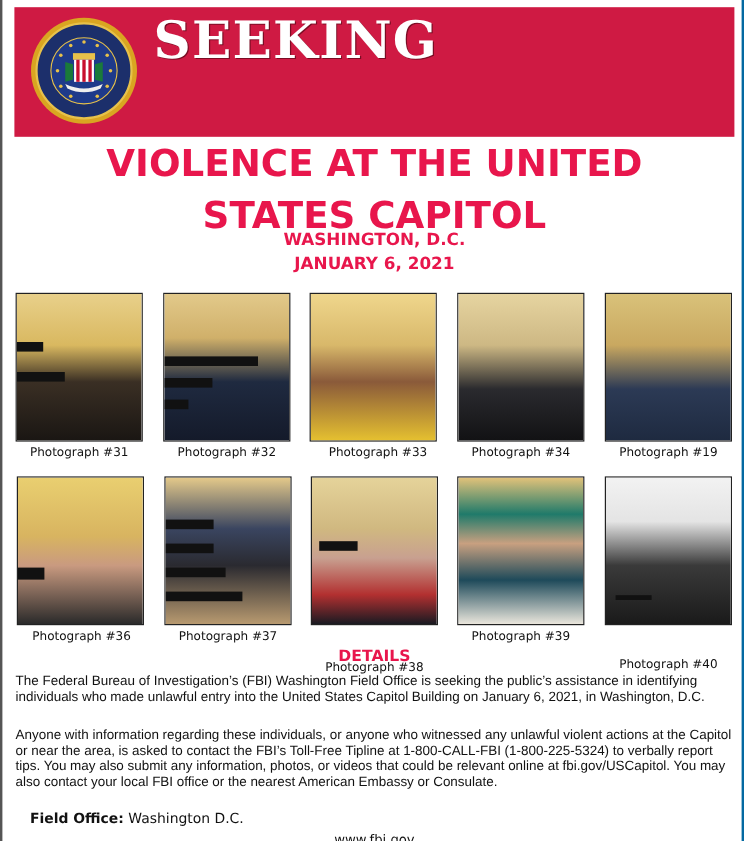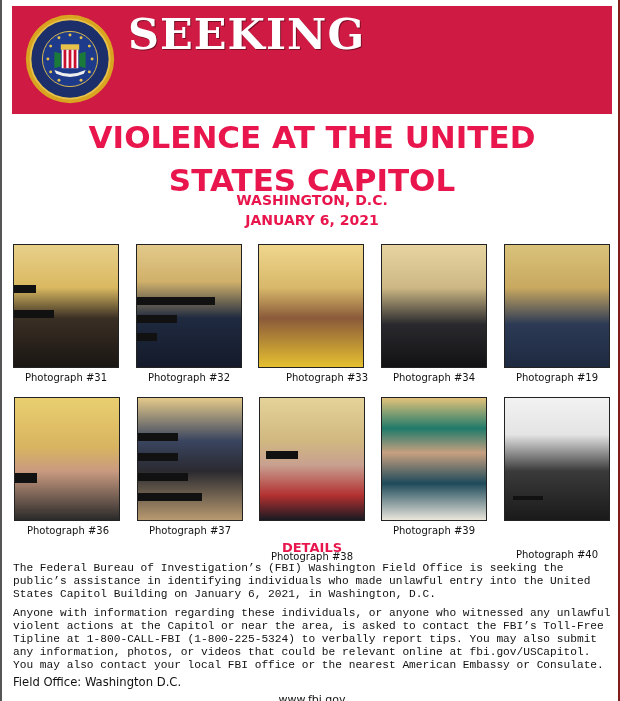--- a/index.html
+++ b/index.html
@@ -1,33 +1,33 @@
 <!DOCTYPE html>
 <html><head>
 <meta charset="utf-8">
 <style>
   html, body { margin: 0; padding: 0; background: #ffffff; }
   body { width: 620px; height: 701px; overflow: hidden; position: relative; font-family: "DejaVu Sans", sans-serif; }
-  .page { position: absolute; left: 0; top: 0; width: 620px; height: 701px; background: #fff; border-left: 2px solid #555; border-right: 2px solid #7f1d1d; box-sizing: border-box; }
+  .page { position: absolute; left: 0; top: 0; width: 620px; height: 701px; background: #fff; border-left: 2px solid #555; border-right: 2px solid #0369a1; box-sizing: border-box; }
   .banner { position: absolute; left: 10px; top: 6px; width: 600px; height: 108px; background: #cf1a43; }
   .seal { position: absolute; left: 12px; top: 6px; width: 92px; height: 94px; }
   .banner-title { position: absolute; left: 116px; top: 4px; color: #fff; font-family: "DejaVu Serif", serif; font-weight: bold; font-size: 43px; line-height: 48px; letter-spacing: 1px; text-shadow: 1px 1px 0 #7a0d24; }
   .headline { position: absolute; left: 0; width: 620px; text-align: center; color: #e8164c; font-weight: bold; font-family: "DejaVu Sans", sans-serif; }
   .h1 { top: 116px; font-size: 31px; line-height: 43px; }
   .h3 { top: 190px; font-size: 14px; line-height: 20px; }
   .photo { position: absolute; width: 106px; height: 124px; border: 1px solid #222; box-sizing: border-box; overflow: hidden; }
   .photo .ph-bg { position: absolute; inset: 0; }
   .photo .bar { position: absolute; background: #111; height: 8px; }
   .caption { position: absolute; width: 120px; text-align: center; font-size: 10px; color: #111; }
   .details-title { position: absolute; left: 0; top: 540px; width: 620px; text-align: center; color: #e8164c; font-weight: bold; font-size: 13px; }
-  .para { position: absolute; left: 11px; width: 600px; font-size: 11.2px; line-height: 13px; color: #111; font-family: Liberation Mono, monospace; }
+  .para { position: absolute; left: 11px; width: 600px; font-size: 11.2px; line-height: 13px; color: #111; font-family: Liberation Sans, sans-serif; }
   .p1 { top: 562px; }
   .p2 { top: 607px; }
   .field { position: absolute; left: 11px; top: 675px; font-size: 11.6px; color: #111; }
-  .field b { font-weight: normal; }
+  .field b { font-weight: bold; margin-left: 12px; }
   .footer { position: absolute; left: 0; width: 620px; top: 693px; text-align: center; font-size: 11px; color: #111; }
 </style>
 </head>
 <body>
 
 <div class="page">
 
   <div class="banner">
     <svg class="seal" viewBox="0 0 100 100">
       <circle cx="50" cy="50" r="48" fill="#d9a521"></circle>
@@ -80,21 +80,21 @@
     <div class="ph-bg" style="background:linear-gradient(180deg,#e2c98a 0%,#d0b06a 30%,#1f2a40 60%,#141a2a 100%);"></div>
     <div class="bar" style="left:0;top:52px;width:78px;"></div>
     <div class="bar" style="left:0;top:70px;width:40px;"></div>
     <div class="bar" style="left:0;top:88px;width:20px;"></div>
   </div>
   <div class="caption" style="left:127px;top:372px;">Photograph #32</div>
 
   <div class="photo" style="left:256px;top:244px;">
     <div class="ph-bg" style="background:linear-gradient(180deg,#efd68c 0%,#d8b86a 35%,#8a5a3a 60%,#e5c030 100%);"></div>
   </div>
-  <div class="caption" style="left:265px;top:372px;">Photograph #33</div>
+  <div class="caption" style="left:234px;top:372px;text-align:right;">Photograph #33</div>
 
   <div class="photo" style="left:379px;top:244px;">
     <div class="ph-bg" style="background:linear-gradient(180deg,#e6d4a0 0%,#cdb884 35%,#2a2a2e 65%,#121214 100%);"></div>
   </div>
   <div class="caption" style="left:372px;top:372px;">Photograph #34</div>
 
   <div class="photo" style="left:502px;top:244px;">
     <div class="ph-bg" style="background:linear-gradient(180deg,#d9c27a 0%,#c9a860 35%,#2c3a55 65%,#1e2a40 100%);"></div>
   </div>
   <div class="caption" style="left:495px;top:372px;">Photograph #19</div>

